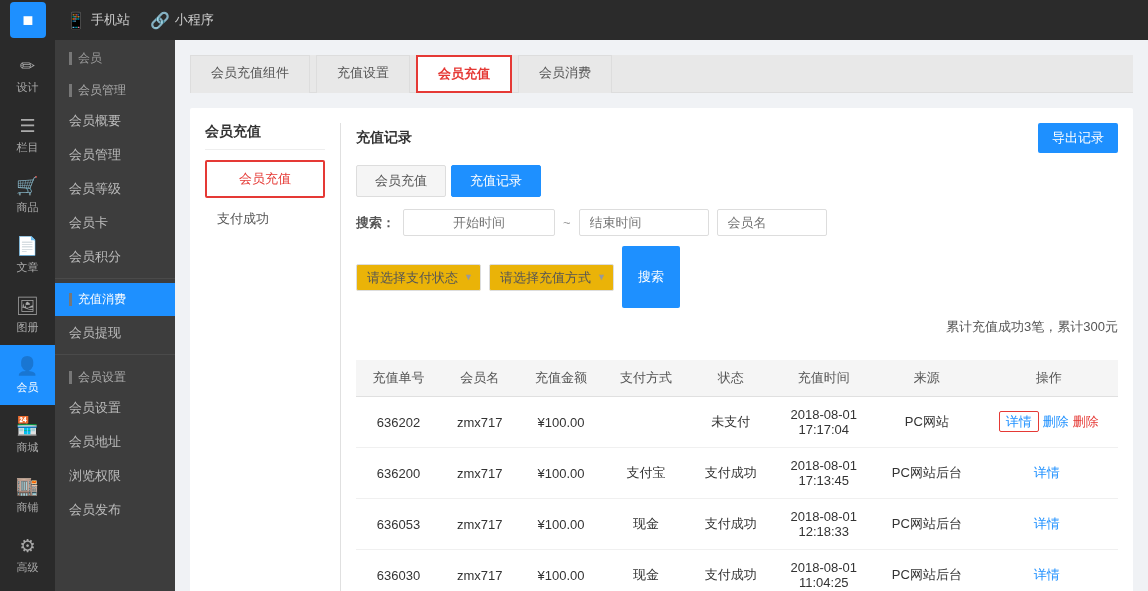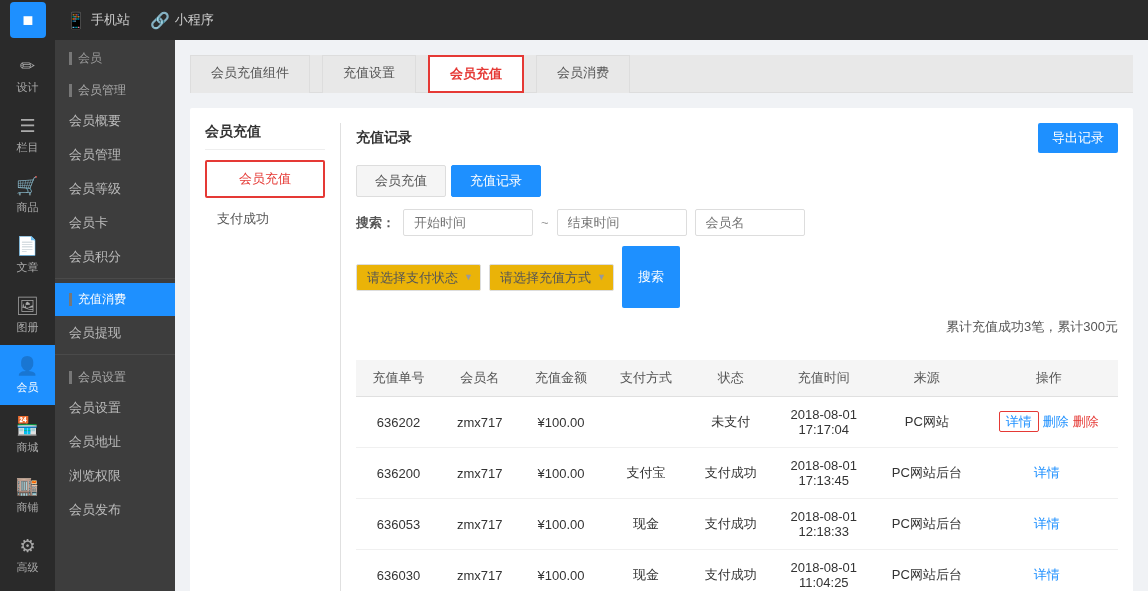--- a/index.html
+++ b/index.html
@@ -32,21 +32,21 @@
     .main-content {
       flex: 1;
       background: #f0f2f5;
       overflow-y: auto;
       padding: 15px;
     }
 
     
     .tab-bar {
       display: flex;
-      gap: 12px;
+      gap: 6px;
       margin-bottom: 15px;
       background: #e8e8e8;
       border-bottom: 1px solid #ddd;
       padding: 0;
     }
     .tab-item {
       padding: 8px 20px;
       cursor: pointer;
       color: #555;
       font-size: 13px;
@@ -172,21 +172,22 @@
       gap: 8px;
       margin-bottom: 10px;
     }
     .search-label { color: #555; font-size: 13px; font-weight: bold; }
     .search-input {
       border: 1px solid #ddd;
       padding: 5px 10px;
       border-radius: 2px;
       font-size: 13px;
       color: #999;
-      width: 130px;
+      width: 152px;
+      text-align: center;
     }
     .search-sep { color: #999; }
     .search-input-wide {
       border: 1px solid #ddd;
       padding: 5px 10px;
       border-radius: 2px;
       font-size: 13px;
       color: #999;
       width: 130px;
     }

